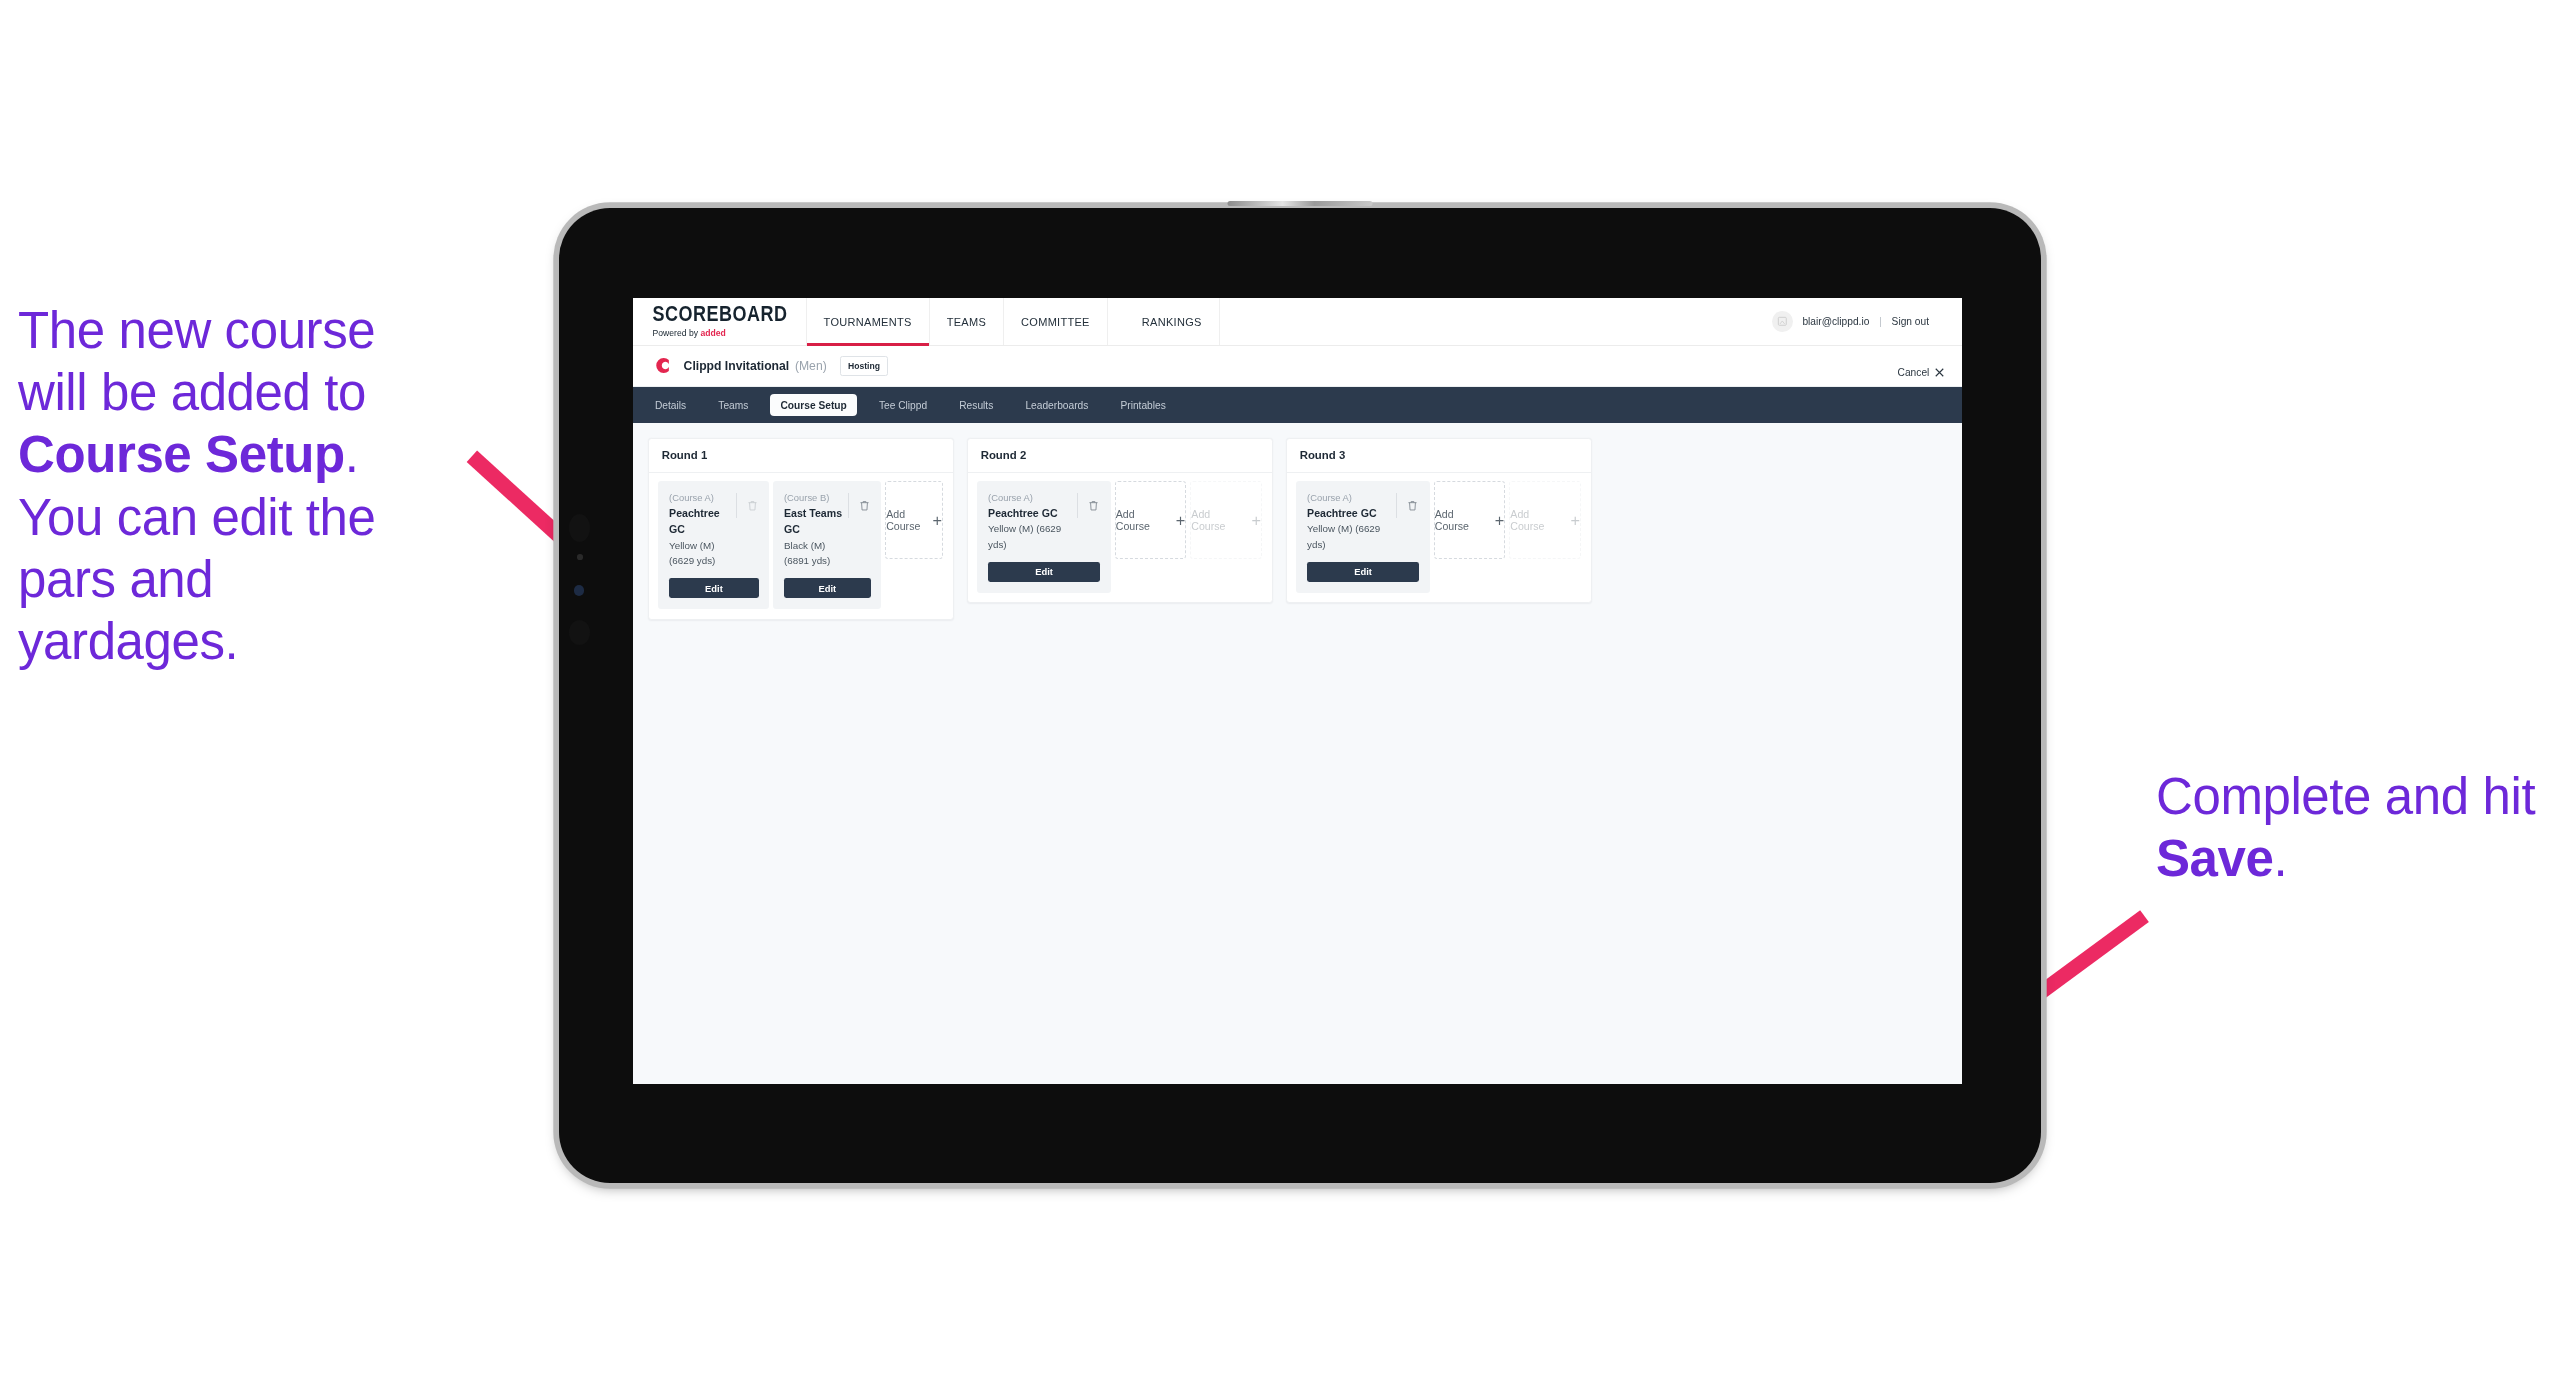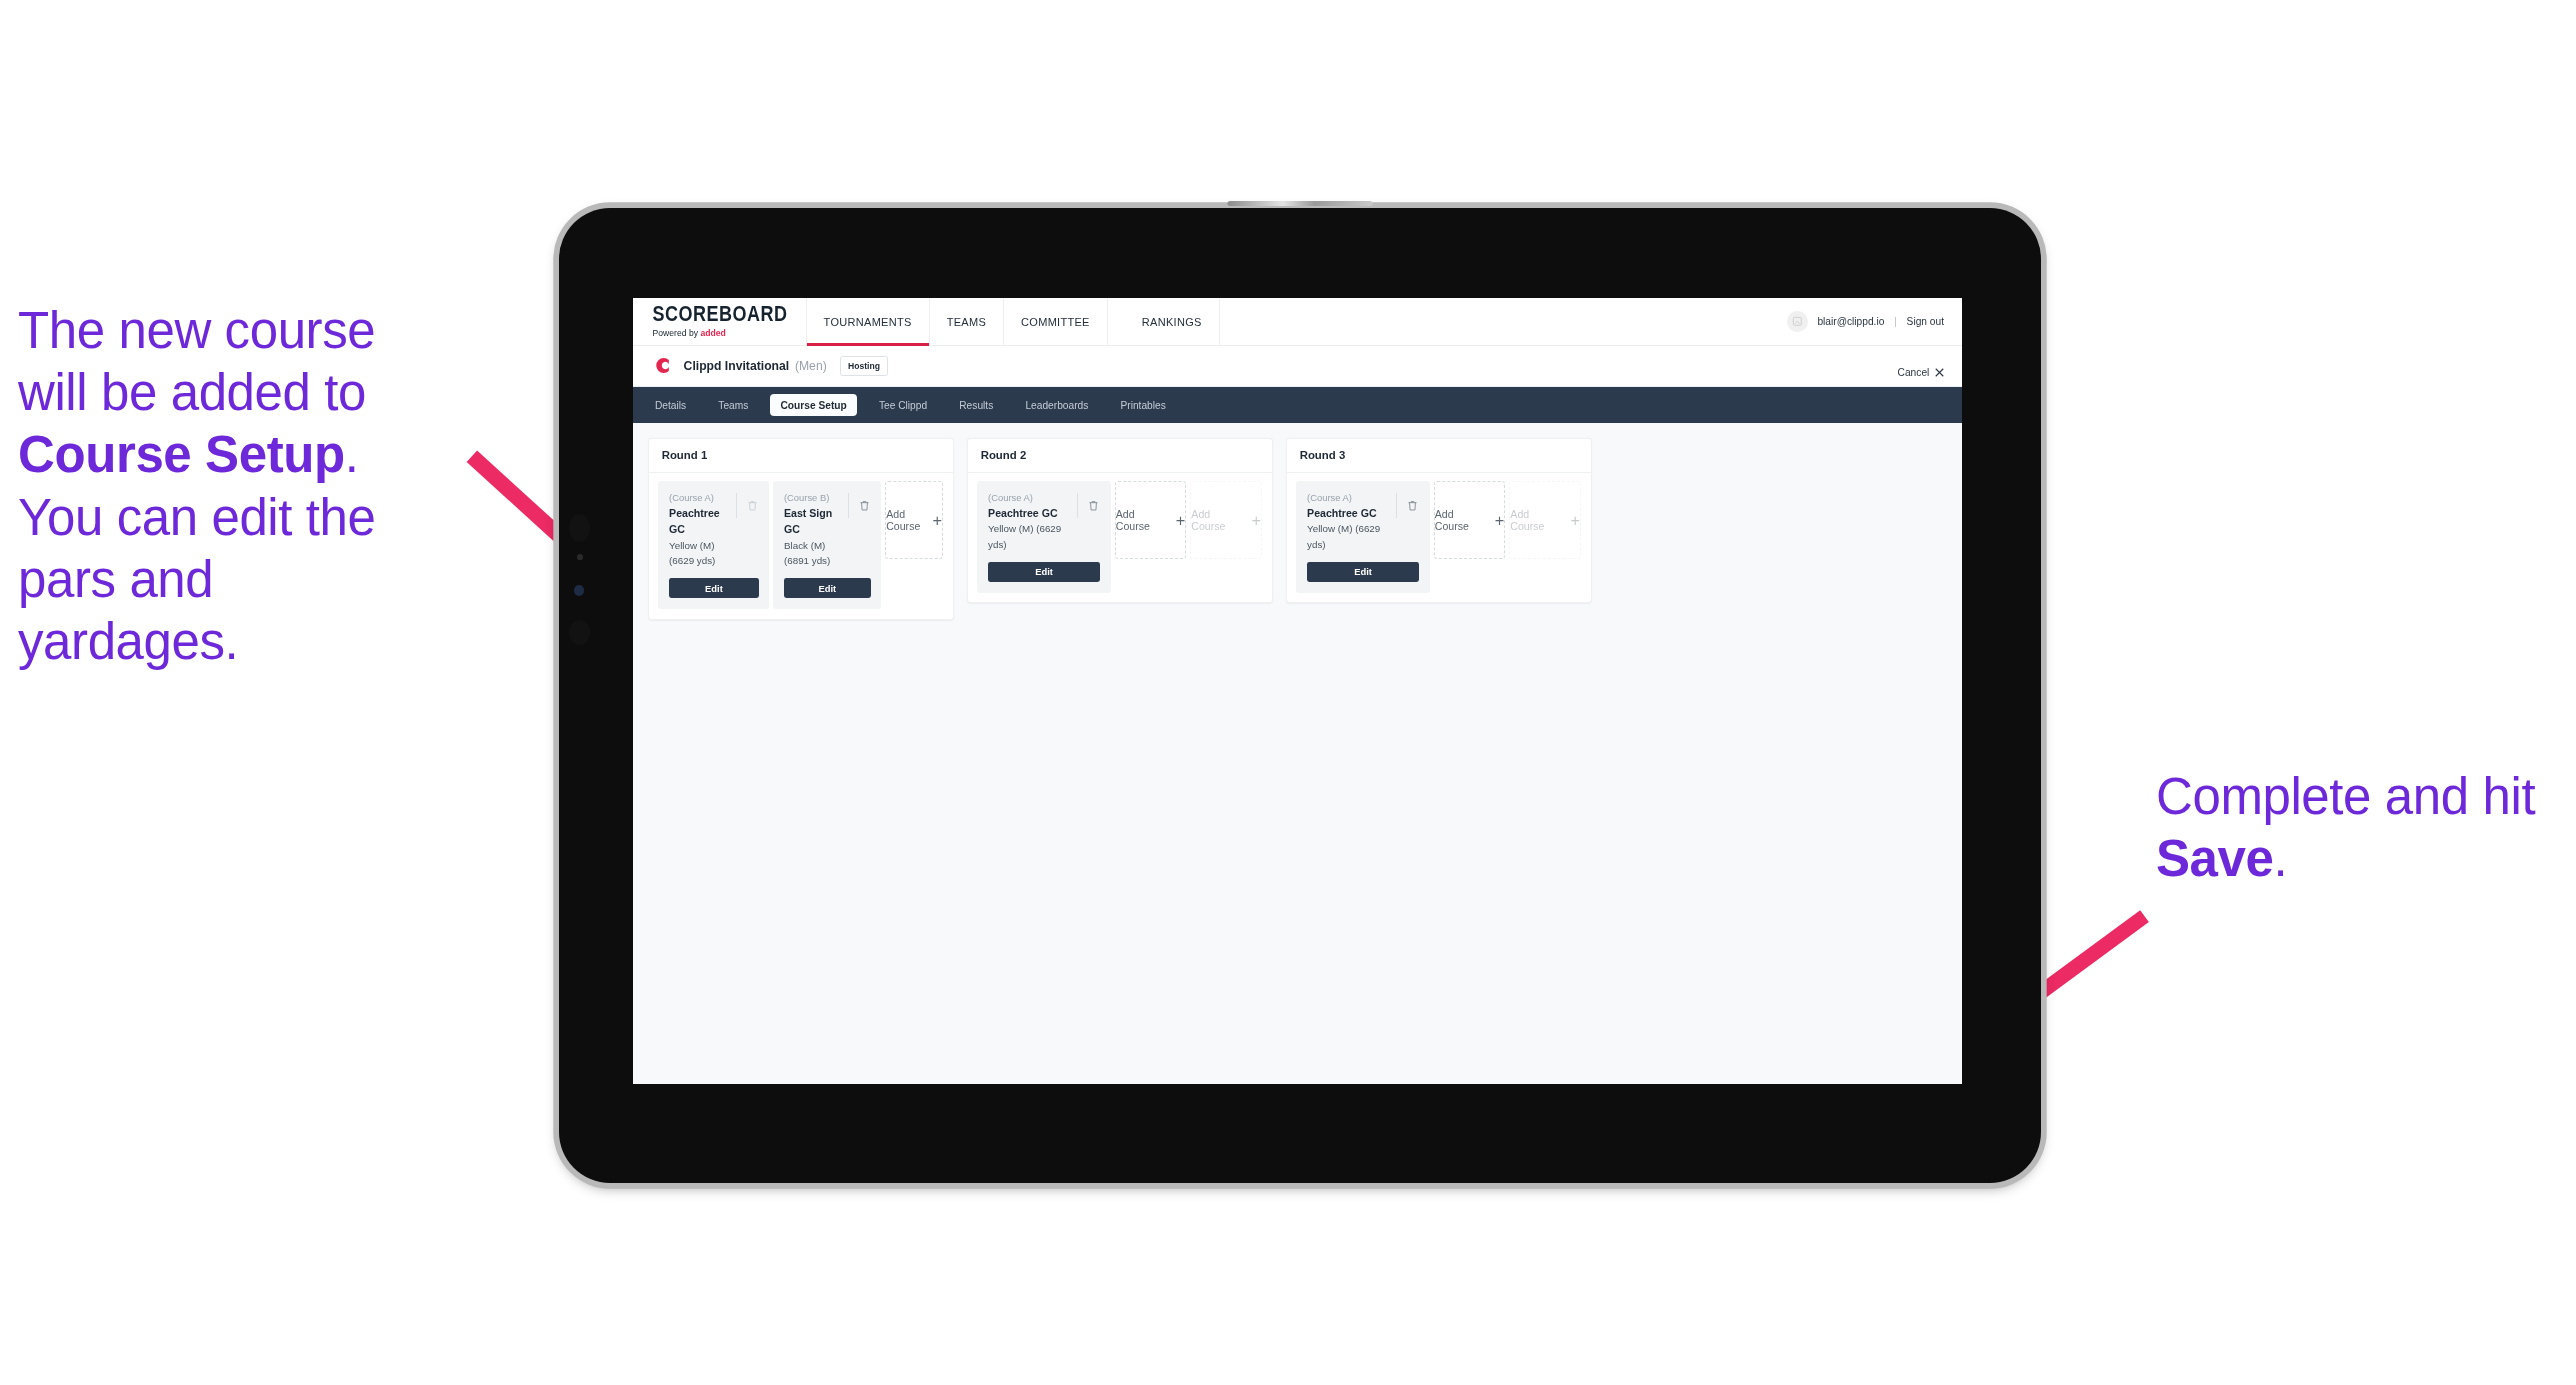--- a/index.html
+++ b/index.html
@@ -76,21 +76,21 @@
     font-size: 11px; color:#24303b; letter-spacing:0.3px;
     border-left: 0.8px solid #efefef; position: relative;
   }
   .navlink:last-child { border-right: 0.8px solid #efefef; padding-left: 34px; }
   .navlink.active::after {
     content:""; position:absolute; left:0; right:0; bottom:-0.8px;
     height: 2.4px; background:#d81f46;
   }
   .nav-right {
     margin-left:auto; display:flex; align-items:center; gap:9.8px;
-    padding-right: 18px; font-size: 10.2px; color:#2b3640;
+    padding-right: 33px; font-size: 10.2px; color:#2b3640;
   }
   .avatar {
     width: 21px; height: 21px; border-radius:50%;
     background:#f0f0f0; display:flex; align-items:center; justify-content:center;
   }
   .avatar svg { opacity:.35; }
   .nav-right .sep { color:#b9bfc6; }
   .signout { color:#2b3640; }
 
   
@@ -289,21 +289,21 @@
               </div>
               <div class="edit-btn">
                   <span>Edit</span>
                 </div>
             </div>
 
             <div class="course-card">
               <div class="cc-top">
                 <div class="cc-texts">
                   <div class="cc-label">(Course B)</div>
-                  <div class="cc-name">East Sign GC</div>
+                  <div class="cc-name">East Teams GC</div>
                   <div class="cc-tee">Black (M) (6891 yds)</div>
                 </div>
                 <div class="cc-actions">
                   <div class="cc-div"></div>
                   <svg class="trash on" viewBox="0 0 16 16">
                     <path d="M3 4.5h10M6.3 4.5V3.2h3.4v1.3M4.4 4.5l.6 9h6l.6-9" fill="none" stroke="#3b4753" stroke-width="1.1" stroke-linejoin="round"></path>
                   </svg>
                 </div>
               </div>
               <div class="edit-btn">

